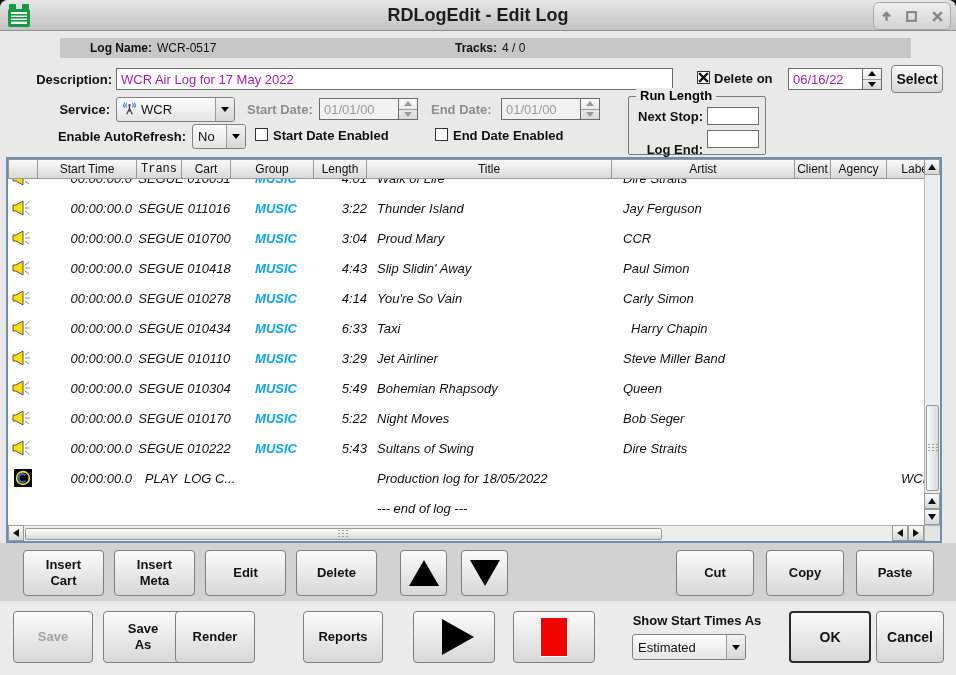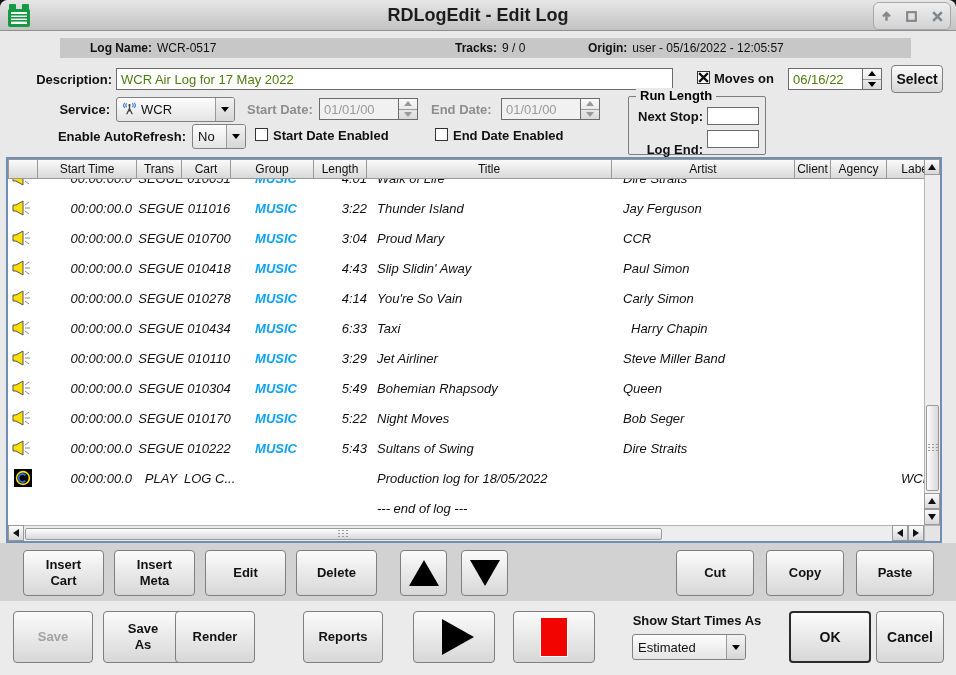--- a/index.html
+++ b/index.html
@@ -21,21 +21,21 @@
   
   .infobar{position:absolute;left:60px;top:38px;width:851px;height:20px;background:#c7c7c7;
     font-size:12px;color:#111;}
   .ib{position:absolute;top:3px;white-space:nowrap;}
   .ib b{font-weight:bold;margin-right:5px;}
 
   
   .lbl{position:absolute;font-size:13px;font-weight:bold;color:#111;white-space:nowrap;}
   .lbl.dis{color:#8d8d8d;}
   .tinput{position:absolute;box-sizing:border-box;border:1px solid #6b6b6b;background:#fff;
-    font-family:inherit;font-size:13px;padding:0 4px;color:#4d7c0f;}
+    font-family:inherit;font-size:13px;padding:0 4px;color:#a21caf;}
   .tinput.dis{color:#9a9a9a;background:#f1f1f1;}
   .spin{position:absolute;box-sizing:border-box;width:19px;border:1px solid #6b6b6b;border-left:none;
     background:linear-gradient(#fafafa,#dadada);display:flex;flex-direction:column;}
   .spin div{flex:1;display:flex;align-items:center;justify-content:center;}
   .spin .u{border-bottom:1px solid #9a9a9a;}
   .tri-up{width:0;height:0;border-left:4px solid transparent;border-right:4px solid transparent;border-bottom:5px solid #000;}
   .tri-dn{width:0;height:0;border-left:4px solid transparent;border-right:4px solid transparent;border-top:5px solid #000;}
   .spin.dis .tri-up{border-bottom-color:#999;}
   .spin.dis .tri-dn{border-top-color:#999;}
   .checkbox{position:absolute;width:13px;height:13px;background:#fff;border:1px solid #333;
@@ -127,32 +127,31 @@
       <span class="wicon">
         <svg width="13" height="13" viewBox="0 0 12 12">
             <path d="M2 2l8 8M10 2l-8 8" stroke="#83888f" stroke-width="2.4"></path>
           </svg>
       </span>
     </div>
   </div>
 
   <div class="infobar">
     <span class="ib" style="left:30px"><b>Log Name:</b><span>WCR-0517</span></span>
-    <span class="ib" style="left:395px"><b>Tracks:</b><span>9 / 0</span></span>
-    <span class="ib" style="left:528px"><b>Origin:</b><span>user - 05/16/2022 - 12:05:57</span></span>
+    <span class="ib" style="left:395px"><b>Tracks:</b><span>4 / 0</span></span>
   </div>
 
   <div class="lbl" style="left:30px;top:72px;width:82px;text-align:right">Description:</div>
   <input class="tinput" style="left: 116px; top: 68px; width: 557px; height: 22px;" value="WCR Air Log for 17 May 2022">
   <span class="checkbox" style="left:697px;top:71px">
     <svg width="11" height="11" viewBox="0 0 10 10">
         <path d="M1 1l8 8M9 1l-8 8" stroke="#111" stroke-width="2"></path>
       </svg>
   </span>
-  <div class="lbl" style="left:714px;top:71px">Moves on</div>
+  <div class="lbl" style="left:714px;top:71px">Delete on</div>
   <input class="tinput" style="left: 788px; top: 68px; width: 75px; height: 22px;" value="06/16/22">
   <div class="spin" style="left:863px;top:68px;height:22px">
     <div class="u">
         <span class="tri-up"></span>
       </div>
     <div>
         <span class="tri-dn"></span>
       </div>
   </div>
   <button class="btn" style="left:891px;top:65px;width:52px;height:28px;font-size:14px">Select</button>
@@ -211,21 +210,21 @@
   </div>
   <span class="checkbox" style="left:255px;top:128px"></span>
   <div class="lbl" style="left:273px;top:128px">Start Date Enabled</div>
   <span class="checkbox" style="left:435px;top:128px"></span>
   <div class="lbl" style="left:453px;top:128px">End Date Enabled</div>
 
   <div class="table-frame">
     <div class="thead" id="thead">
         <div class="hcell" style="width: 30px;"></div>
         <div class="hcell" style="width: 100px;">Start Time</div>
-        <div class="hcell" style="width: 46px;">Trans</div>
+        <div class="hcell" style="width: 46px; font-family: Liberation Mono, monospace;">Trans</div>
         <div class="hcell" style="width: 50px;">Cart</div>
         <div class="hcell" style="width: 84px;">Group</div>
         <div class="hcell" style="width: 54px;">Length</div>
         <div class="hcell" style="width: 246px;">Title</div>
         <div class="hcell" style="width: 184px;">Artist</div>
         <div class="hcell" style="width: 37px;">Client</div>
         <div class="hcell" style="width: 57px;">Agency</div>
         <div class="hcell" style="width: 60px;">Label</div>
       </div>
     <div class="tbody" id="tbody">

